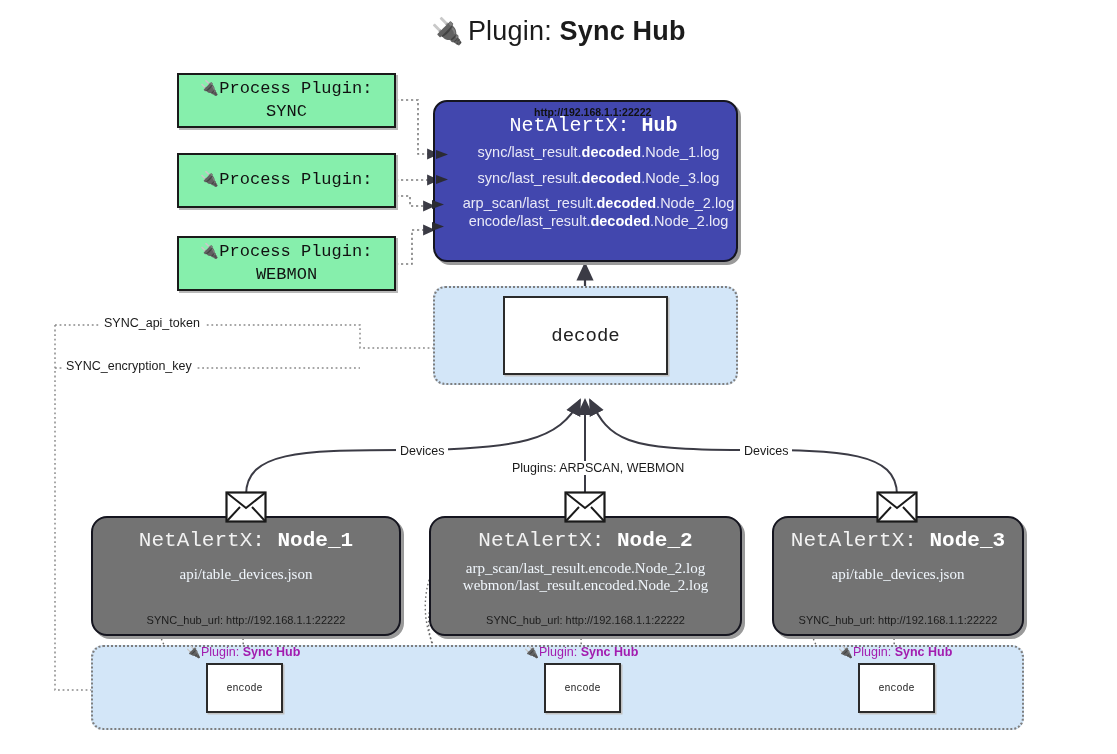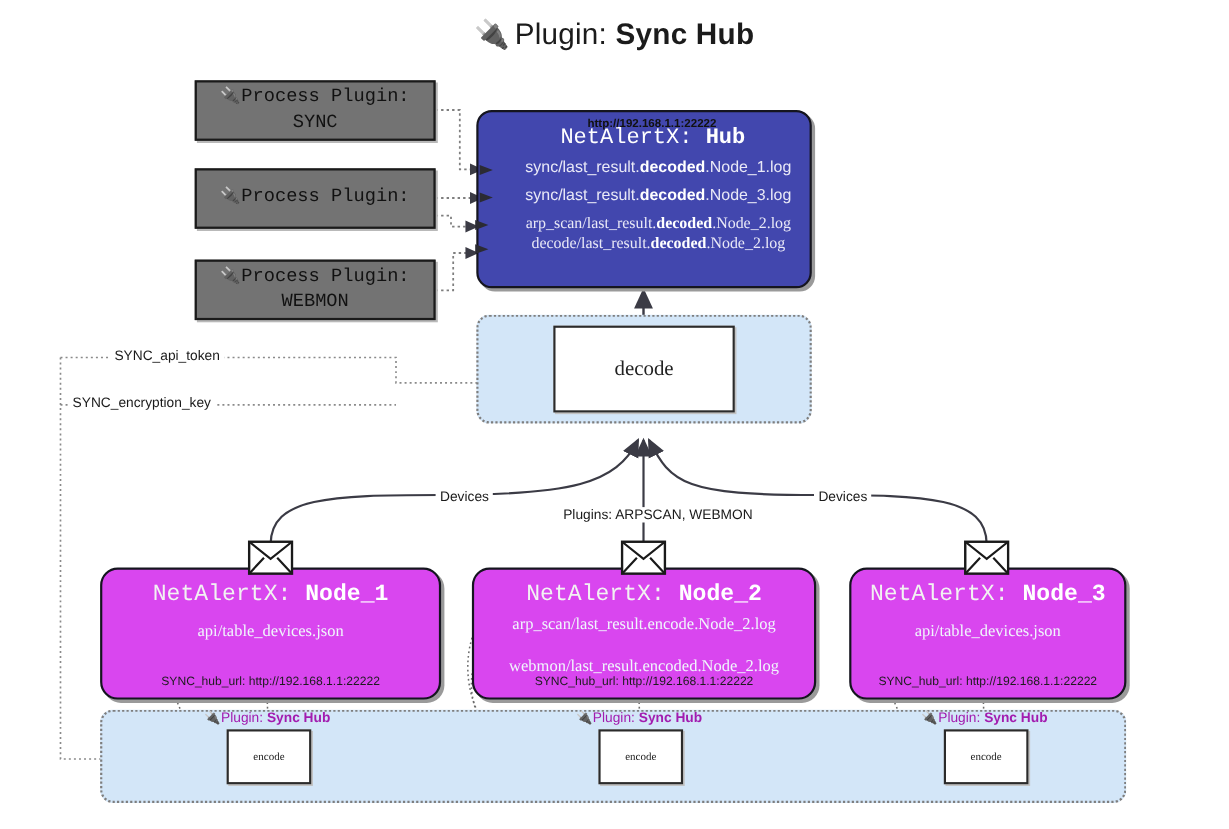--- a/index.html
+++ b/index.html
@@ -22,21 +22,21 @@
   #title {
     position:absolute; left:0; top:16px; width:1117px;
     text-align:center; font-size:27px; color:#1b1b1b;
     letter-spacing:.2px;
   }
   #title .plug { font-size:26px; margin-right:4px; }
   #title .b { font-weight:bold; }
 
   
   .pbox {
-    background:#737373; border:2px solid #1a1a1a;
+    background:#86efac; border:2px solid #1a1a1a;
     box-shadow: 2px 2px 0 #b9b9b9;
     font-family:"Liberation Mono", monospace;
     color:#111; text-align:center;
     display:flex; flex-direction:column; justify-content:center;
     line-height:1.35;
   }
   .pbox .l1 { font-size:17px; white-space:nowrap; }
   .pbox .l1 .plug { font-size:15px; }
   .pbox .l2 { font-size:17px; }
 
@@ -54,40 +54,40 @@
     font-family:"Liberation Mono", monospace;
     font-size:20px; text-align:center; margin-bottom:8px;
   }
   #hub .hub-title b { font-weight:bold; }
   #hub .loglist { padding-left:10px;text-align:center; }
   #hub .logline {
     font-size:14.5px; color:#e9e9f7; white-space:nowrap;
     line-height:1.0; margin-bottom:11px;
   }
   #hub .logline b { font-weight:bold; color:#ffffff; }
-  #hub .logline.tight { margin-bottom:3px;font-family:Liberation Serif, serif; }
+  #hub .logline.tight { margin-bottom:3px; }
 
   
   .bluebox {
     background:#d3e6f8; border:2px dotted #7e7e7e; border-radius:12px;
   }
 
   
   .wbox {
     background:#ffffff; border:2px solid #2b2b2b;
     box-shadow:1.5px 1.5px 0 #c2c2c2;
     display:flex; align-items:center; justify-content:center;
-    font-family:Liberation Serif, serif; color:#222;
+    font-family:Liberation Mono, monospace; color:#222;
   }
   #decode { font-size:19px; }
   .encode { font-size:10px; }
 
   
   .nbox {
-    background:#d946ef; border:2.5px solid #15151f; border-radius:16px;
+    background:#737373; border:2.5px solid #15151f; border-radius:16px;
     box-shadow:3px 3px 0 #9a9a9a; color:#fff; position:absolute; z-index:3;
   }
   .nbox .ntitle {
     font-family:"Liberation Mono", monospace;
     font-size:21px; text-align:center; margin-top:11px; color:#f2f2f2;
   }
   .nbox .ntitle b { font-weight:bold; color:#ffffff; }
   .nbox .nline {
     font-size:15px; text-align:center; color:#f0f6fc; white-space:nowrap;font-family:Liberation Serif, serif;
   }
@@ -185,21 +185,21 @@
   <div id="hub-url" style="left:534px; top:78px;">http://192.168.1.1:22222</div>
 
   <div class="node" id="hub" style="left:433px; top:100px; width:305px; height:162px;">
     <div class="hub-title">
       <span>NetAlertX:</span> <b>Hub</b>
     </div>
     <div class="loglist">
       <div class="logline"><span>sync/last_result.</span><b>decoded</b><span>.Node_1.log</span></div>
       <div class="logline"><span>sync/last_result.</span><b>decoded</b><span>.Node_3.log</span></div>
       <div class="logline tight"><span>arp_scan/last_result.</span><b>decoded</b><span>.Node_2.log</span></div>
-      <div class="logline tight"><span>decode/last_result.</span><b>decoded</b><span>.Node_2.log</span></div>
+      <div class="logline tight"><span>encode/last_result.</span><b>decoded</b><span>.Node_2.log</span></div>
     </div>
   </div>
 
   <div class="node bluebox" style="left:433px; top:286px; width:305px; height:99px;"></div>
   <div class="node wbox" id="decode" style="left:503px; top:296px; width:165px; height:79px;">decode</div>
 
   <div class="elabel" style="left:100px; top:316px;">SYNC_api_token</div>
   <div class="elabel" style="left:62px; top:359px;">SYNC_encryption_key</div>
 
   <div class="elabel" style="left:396px; top:444px;">Devices</div>
@@ -212,21 +212,21 @@
     </div>
     <div class="nline" style="margin-top:14px;">api/table_devices.json</div>
     <div class="nfoot">SYNC_hub_url: http://192.168.1.1:22222</div>
   </div>
 
   <div class="nbox" style="left:429px; top:516px; width:313px; height:120px;">
     <div class="ntitle">
       <span>NetAlertX:</span> <b>Node_2</b>
     </div>
     <div class="nline" style="margin-top:8px;">arp_scan/last_result.encode.Node_2.log</div>
-    <div class="nline" style="margin-top:21px;">webmon/last_result.encoded.Node_2.log</div>
+    <div class="nline" style="margin-top:0;">webmon/last_result.encoded.Node_2.log</div>
     <div class="nfoot">SYNC_hub_url: http://192.168.1.1:22222</div>
   </div>
 
   <div class="nbox" style="left:772px; top:516px; width:252px; height:120px;">
     <div class="ntitle">
       <span>NetAlertX:</span> <b>Node_3</b>
     </div>
     <div class="nline" style="margin-top:14px;">api/table_devices.json</div>
     <div class="nfoot">SYNC_hub_url: http://192.168.1.1:22222</div>
   </div>

